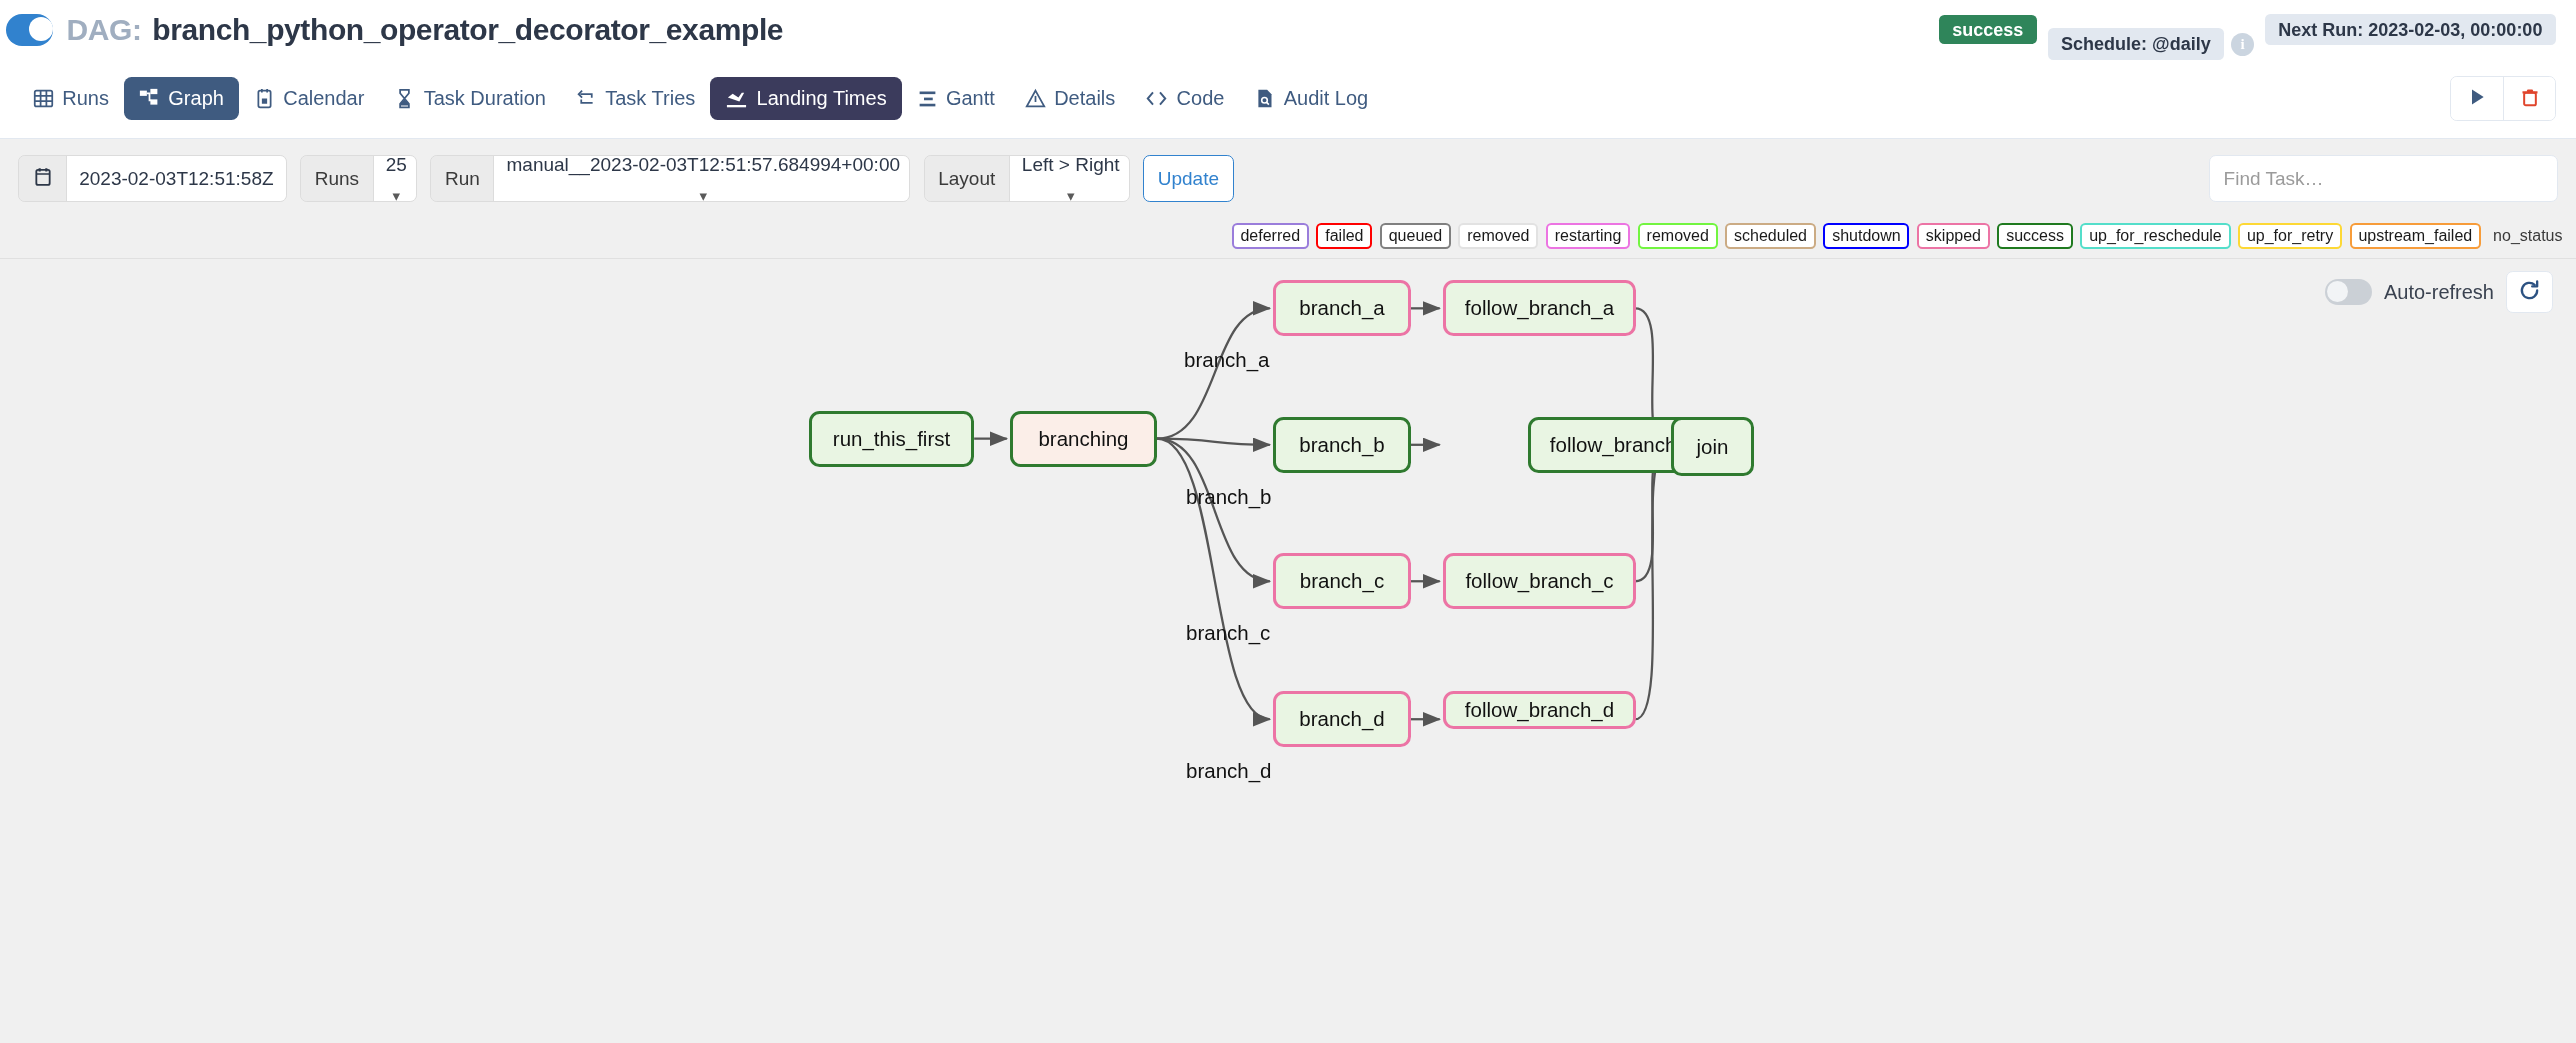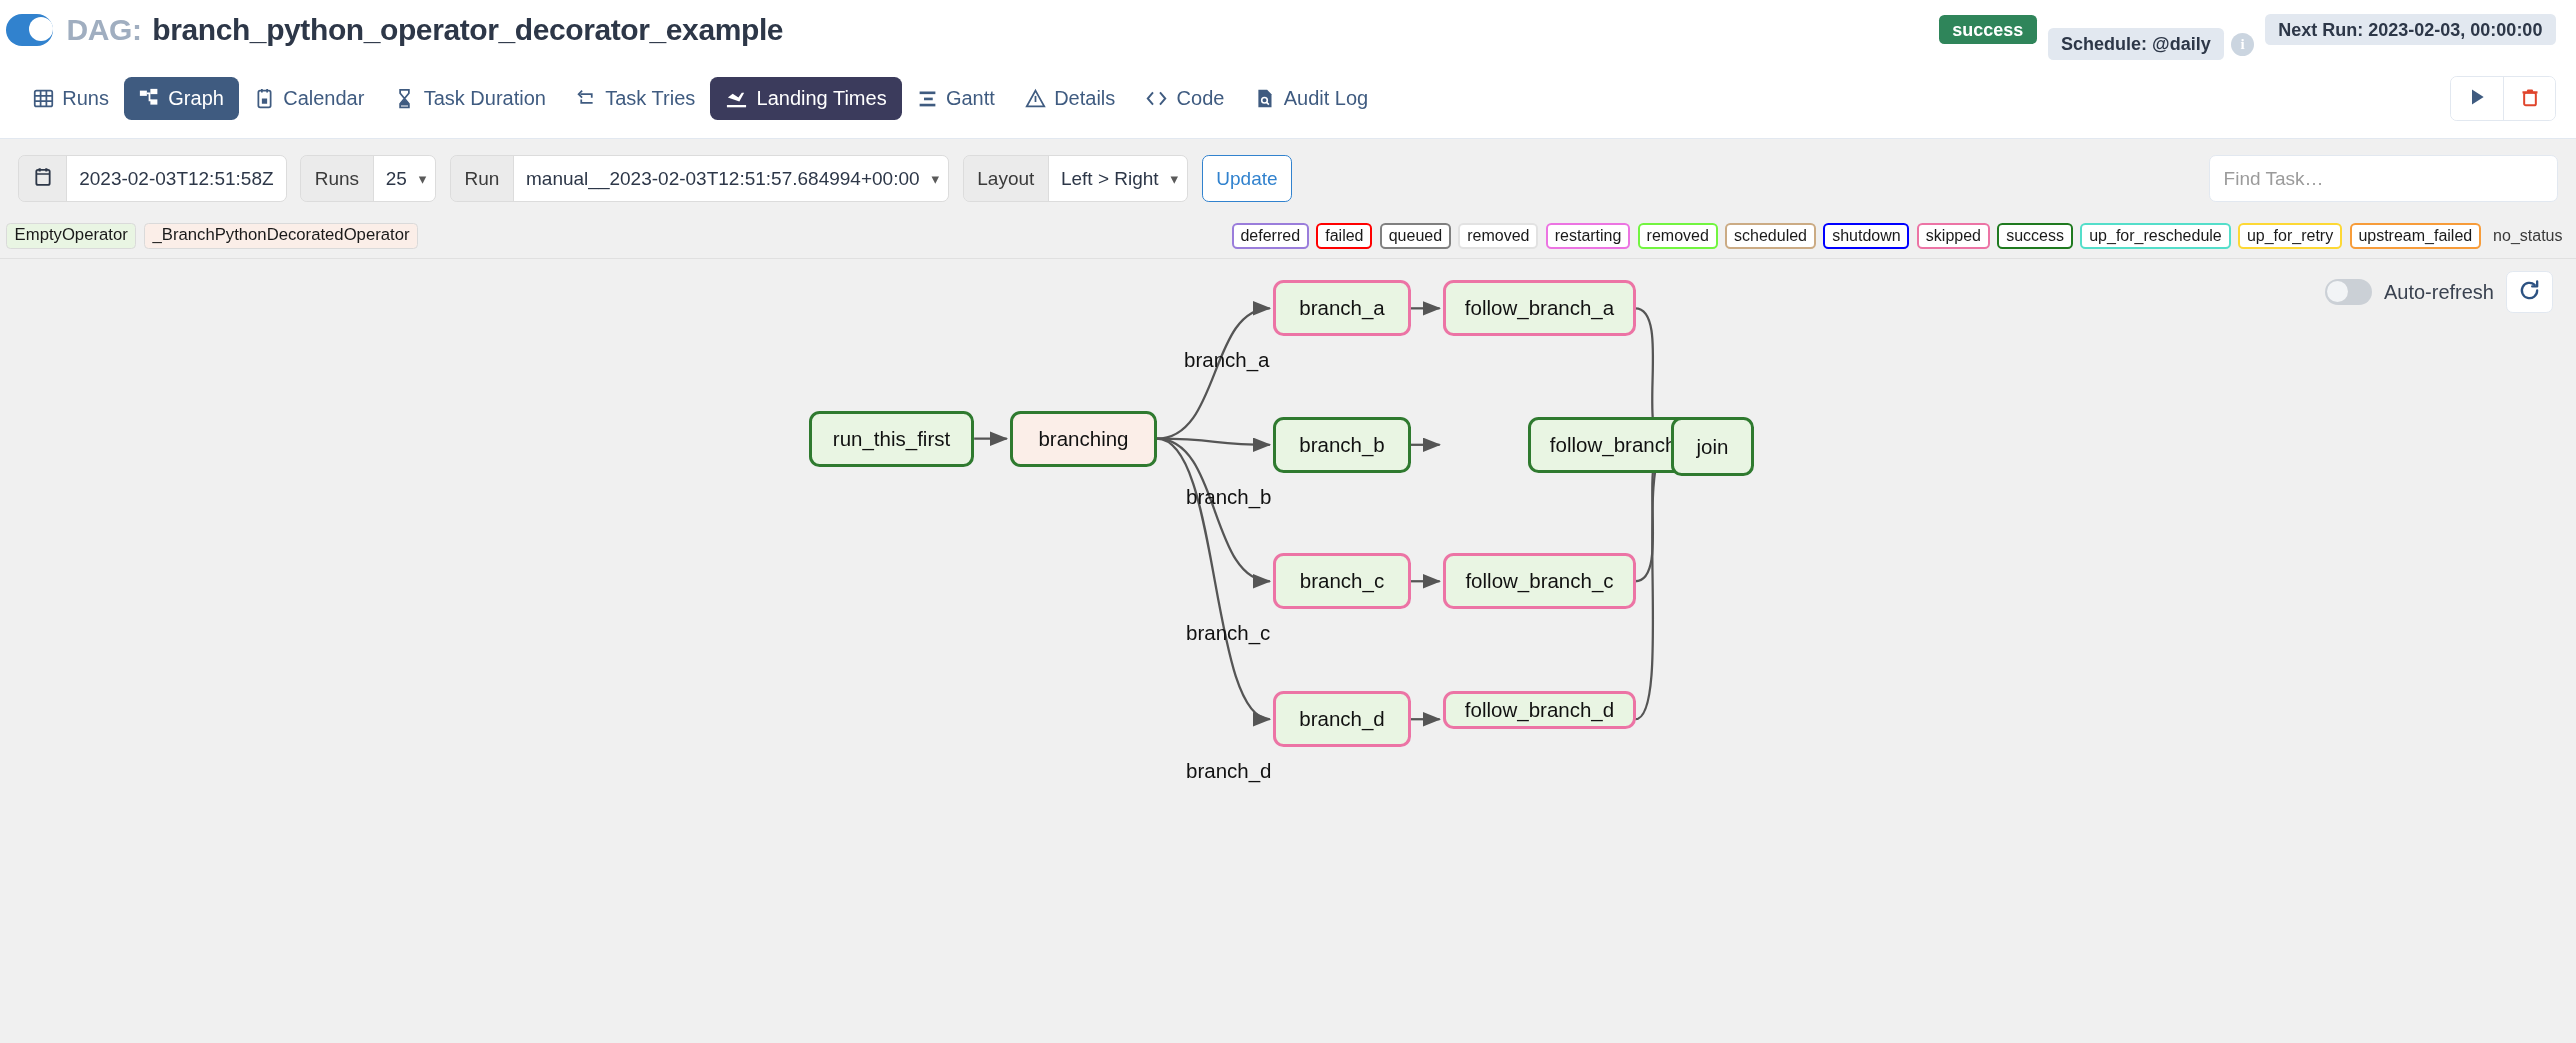--- a/index.html
+++ b/index.html
@@ -147,29 +147,30 @@
     display:flex; align-items:center;
     background:#ffffff;
     padding:0 12px;
     font-size:19px;
     color:#2d3748;
     white-space:nowrap;
     border-left:0.8px solid #dcdcdc;
     min-width:0;
   }
   .ctrl-select {
-    display:flex; align-items:center; justify-content:flex-start;
+    display:flex; align-items:center; justify-content:center;
     background:#ffffff;
     padding:0 9px 0 12px;
     gap:12px;
     font-size:19px;
     color:#2d3748;
     white-space:nowrap;
     border-left:0.8px solid #dcdcdc;
     cursor:pointer;
+    flex-direction:column;
   }
   .chev {
     color:#5a5a5a;
     font-size:15px;
     line-height:1;
   }
   .btn-update {
     background:#ffffff;
     border:1.5px solid #3182ce;
     border-radius:6.8px;
@@ -475,24 +476,20 @@
   </div>
 
   <div class="btn-update">Update</div>
 
   <div class="filter-spacer"></div>
 
   <div class="find-task">Find Task…</div>
 </div>
 
 <div class="legendbar">
-  <div id="operator-tags" style="display:flex;gap:7.6px;align-items:center;">
-      <span class="op-tag" style="background: rgb(233, 245, 227); border-color: rgb(218, 218, 218);">EmptyOperator</span>
-      <span class="op-tag" style="background: rgb(251, 238, 232); border-color: rgb(218, 218, 218);">_BranchPythonDecoratedOperator</span>
-    </div>
   <div class="legend-spacer"></div>
   <div id="status-tags" style="display:flex;gap:7.6px;align-items:center;">
       <span class="st-tag" style="border-color: rgb(154, 125, 219);">deferred</span>
       <span class="st-tag" style="border-color: rgb(255, 0, 0);">failed</span>
       <span class="st-tag" style="border-color: rgb(128, 128, 128);">queued</span>
       <span class="st-tag" style="border-color: rgb(226, 226, 226);">removed</span>
       <span class="st-tag" style="border-color: rgb(236, 116, 226);">restarting</span>
       <span class="st-tag" style="border-color: rgb(114, 245, 64);">removed</span>
       <span class="st-tag" style="border-color: rgb(203, 171, 132);">scheduled</span>
       <span class="st-tag" style="border-color: rgb(0, 0, 255);">shutdown</span>

